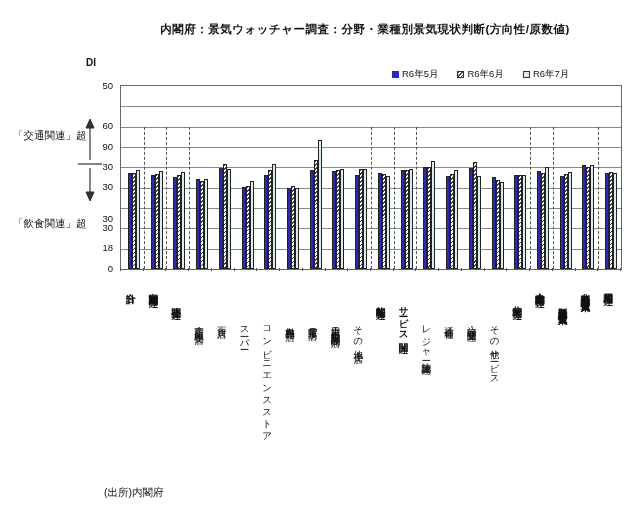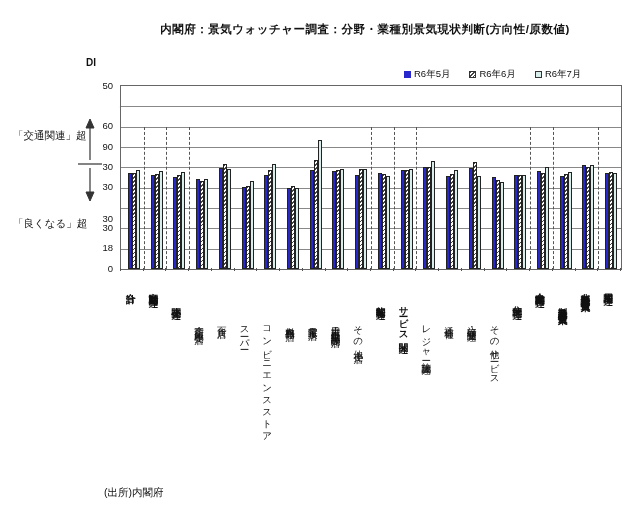--- a/index.html
+++ b/index.html
@@ -11,21 +11,21 @@
   .gridline{position:absolute;left:0;width:100%;height:0;border-top:1px solid #888;}
   .y-tick{position:absolute;width:26px;text-align:right;font-size:9.5px;color:#111;}
   .separator{position:absolute;width:0;border-left:1px dashed #555;}
   .bar{position:absolute;bottom:0;width:4px;box-sizing:border-box;border:1px solid #222;}
   .bar.s0{background:#2727cd;}
   .bar.s1{background:repeating-linear-gradient(135deg,#444 0,#444 1px,#fff 1px,#fff 2.8px);}
   .bar.s2{background:#d8eeea;}
   .x-tick{position:absolute;top:0;width:0;height:3px;border-left:1px solid #555;}
   .cat-label{position:absolute;writing-mode:vertical-rl;font-size:9.5px;line-height:13px;letter-spacing:1px;white-space:nowrap;}
   .cat-label.bold{font-weight:bold;}
-  #legend{top:68px;left:392px;display:flex;gap:19px;align-items:center;margin-left:12px;}
+  #legend{top:68px;left:392px;display:flex;gap:19px;align-items:center;}
   .legend-item{display:flex;align-items:center;gap:3px;font-size:9.5px;}
   .swatch{width:7px;height:7px;box-sizing:border-box;border:1px solid #333;display:inline-block;}
   .swatch.s0{background:#2727cd;border-color:#2727cd;}
   .swatch.s1{background:repeating-linear-gradient(135deg,#444 0,#444 1px,#fff 1px,#fff 2.6px);}
   .swatch.s2{background:#d8eeea;}
   #ann-good{top:129px;left:13px;font-size:10.5px;}
   #ann-bad{top:217px;left:13px;font-size:10.5px;}
   #source-line{top:486px;left:104px;font-size:10.5px;}
   #source-name{font-weight:normal;}
 </style>
@@ -195,21 +195,21 @@
     <div class="cat-label" style="left: 465.773px; top: 319px;">旅行・交通関連</div>
     <div class="cat-label" style="left: 488.5px; top: 319px;">その他サービス</div>
     <div class="cat-label bold" style="left: 511.227px; top: 299px;">住宅関連</div>
     <div class="cat-label bold" style="left: 533.955px; top: 285px;">企業動向関連</div>
     <div class="cat-label bold" style="left: 556.682px; top: 299px;">製造業経営者・従業員</div>
     <div class="cat-label bold" style="left: 579.409px; top: 285px;">非製造業経営者・従業員</div>
     <div class="cat-label bold" style="left: 602.136px; top: 285px;">雇用関連</div>
   </div>
 
 <div class="abs" id="ann-good">「交通関連」超</div>
-<div class="abs" id="ann-bad">「良くなる」超</div>
+<div class="abs" id="ann-bad">「飲食関連」超</div>
 
 <svg class="abs" style="left:75px;top:118px;" width="30" height="84" viewBox="0 0 30 84">
   <g stroke="#333" fill="#333">
     <line x1="15" y1="9" x2="15" y2="42" stroke-width="1.2"></line>
     <polygon points="15,1 11,10 19,10"></polygon>
   </g>
   <line x1="3" y1="46" x2="27" y2="46" stroke="#333" stroke-width="1.2"></line>
   <g stroke="#333" fill="#333">
     <line x1="15" y1="50" x2="15" y2="75" stroke-width="1.2"></line>
     <polygon points="15,83 11,74 19,74"></polygon>

